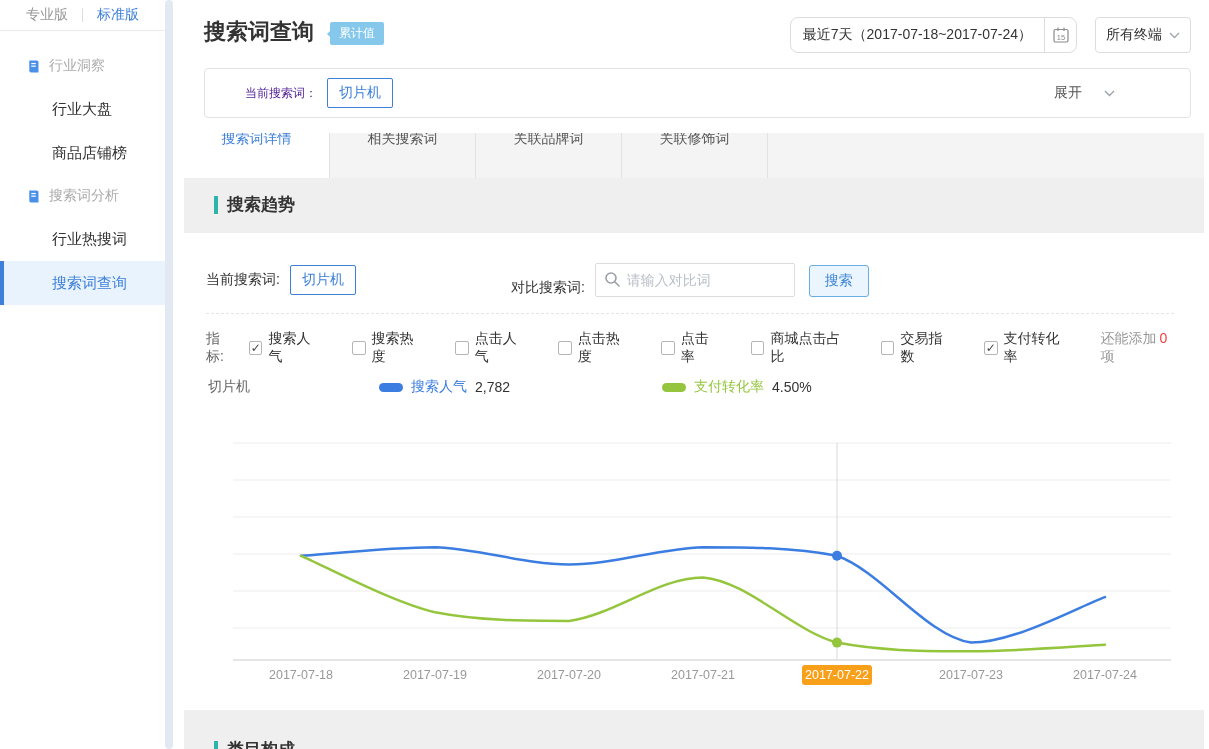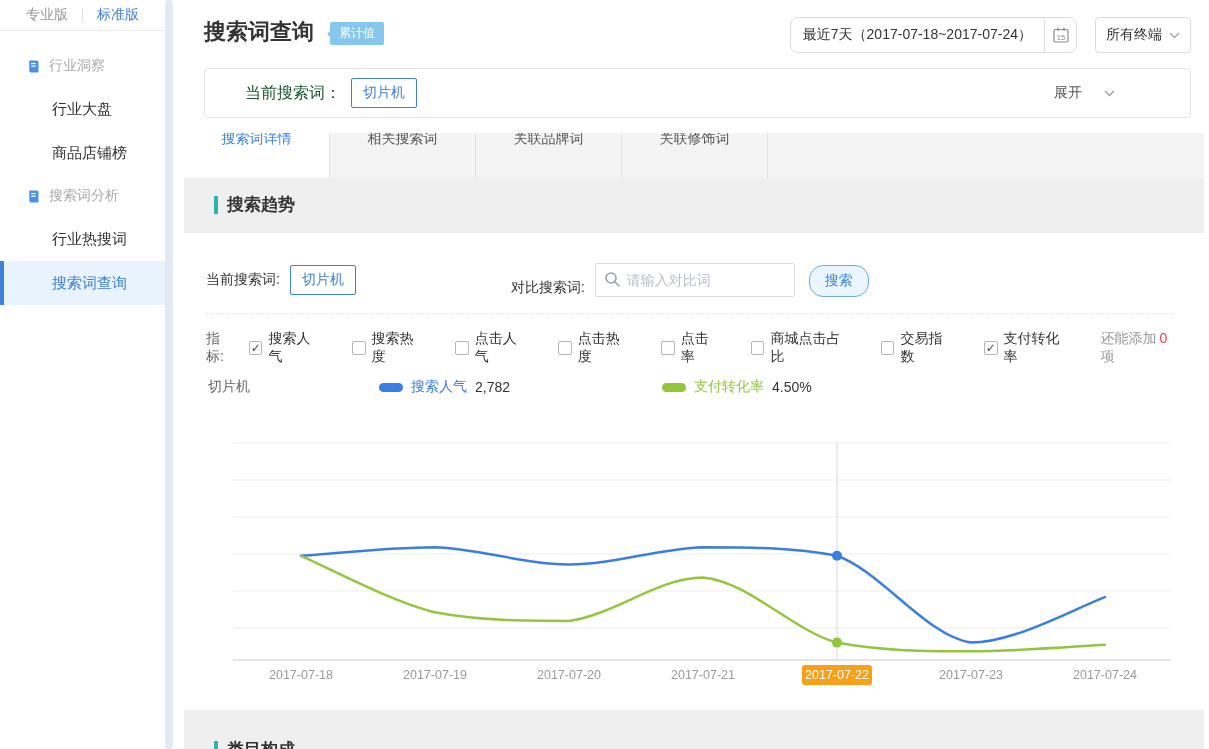--- a/index.html
+++ b/index.html
@@ -38,21 +38,21 @@
   .header-right { margin-left:auto; display:flex; gap:18px; }
   .date-box { display:flex; border:1px solid #ddd; border-radius:8px; height:36px;
     align-items:stretch; background:#fff; cursor:pointer; }
   .date-text { padding:0 12px; font-size:14px; color:#333; display:flex; align-items:center; }
   .cal-seg { width:32px; border-left:1px solid #ddd; display:flex; align-items:center;
     justify-content:center; }
   .terminal-box { border:1px solid #ddd; border-radius:4px; height:36px; display:flex;
     align-items:center; padding:0 10px; gap:7px; font-size:14px; color:#333; cursor:pointer; }
   .current-panel { margin-top:15px; height:50px; border:1px solid #e3e3e3; border-radius:4px;
     display:flex; align-items:center; padding:0 75px 0 40px; }
-  .cw-label { font-size:16px; color:#14532d; margin-right:10px; }
+  .cw-label { font-size:12px; color:#4c1d95; margin-right:10px; }
   .word-btn { border:1px solid #3d7fd9; color:#3d7fd9; background:#fff; font-size:14px;
     padding:5px 11px; border-radius:2px; cursor:pointer; }
   .expand-link { margin-left:auto; display:flex; align-items:center; gap:22px; font-size:14px;
     color:#555; cursor:pointer; }
 
   
   .tab-row { height:45px; display:flex; background:#ef4444; overflow:hidden; }
   .tab { width:146px; flex:none; border-right:1px solid #e2e2e2; background:#f4f4f5;
     overflow:hidden; cursor:pointer; text-align:center; }
   .tab span { display:block; margin-top:-6px; line-height:22px; font-size:14px; color:#555; }
@@ -71,21 +71,21 @@
   .controls-row { display:flex; align-items:center; padding-left:22px; margin:0; position:absolute; top:30px; left:0; right:0; height:34px; }
   .ctl-label { font-size:14px; color:#333; margin-right:10px; }
   .compare-group { display:flex; align-items:flex-end; margin-left:155px; }
   .search-input-wrap { position:relative; width:200px; height:34px; }
   .search-input-wrap input { width:200px; height:34px; border:1px solid #ddd; border-radius:2px;
     padding:0 8px 0 31px; font-size:14px; color:#333; outline:none;
     font-family:"Liberation Sans","DejaVu Sans",sans-serif; }
   .search-input-wrap input::placeholder { color:#b9bfc7; }
   .mag-icon { position:absolute; left:9px; top:8px; }
   .search-btn { margin-left:14px; height:32px; padding:0 15px; background:#eaf5fd;
-    border:1px solid #68aee3; border-radius:14px; color:#3d85d8; font-size:14px; cursor:pointer;
+    border:1px solid #68aee3; border-radius:3px; color:#3d85d8; font-size:14px; cursor:pointer;
     font-family:"Liberation Sans","DejaVu Sans",sans-serif; }
   .dashed-divider { position:absolute; top:80px; left:22px; right:30px;
     border-top:1px dashed #e6e6e6; }
   .metrics-row { position:absolute; top:97px; left:0; right:0; display:flex; align-items:center;
     padding:0 22px; }
   .metrics-label { font-size:14px; color:#666; margin-right:12px; }
   .metric { display:flex; align-items:center; gap:6px; margin-right:30px; font-size:14px;
     color:#333; cursor:pointer; }
   .cbox { width:14px; height:14px; border:1px solid #b5b5b5; border-radius:2px; background:#fff;
     display:flex; align-items:center; justify-content:center; font-size:12px; color:#444;

